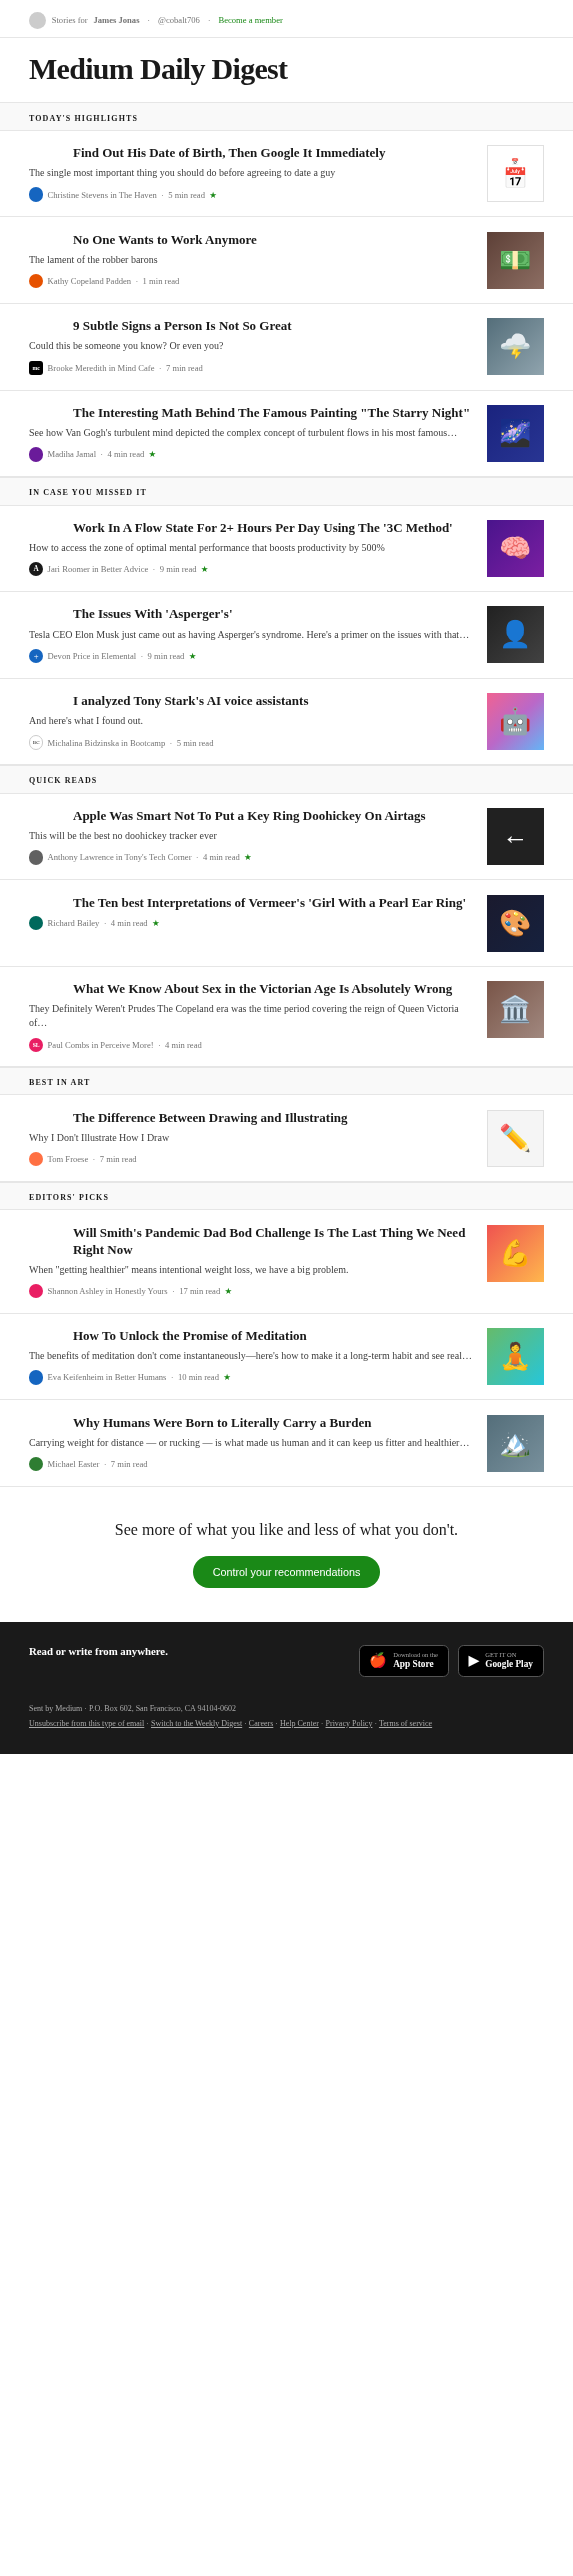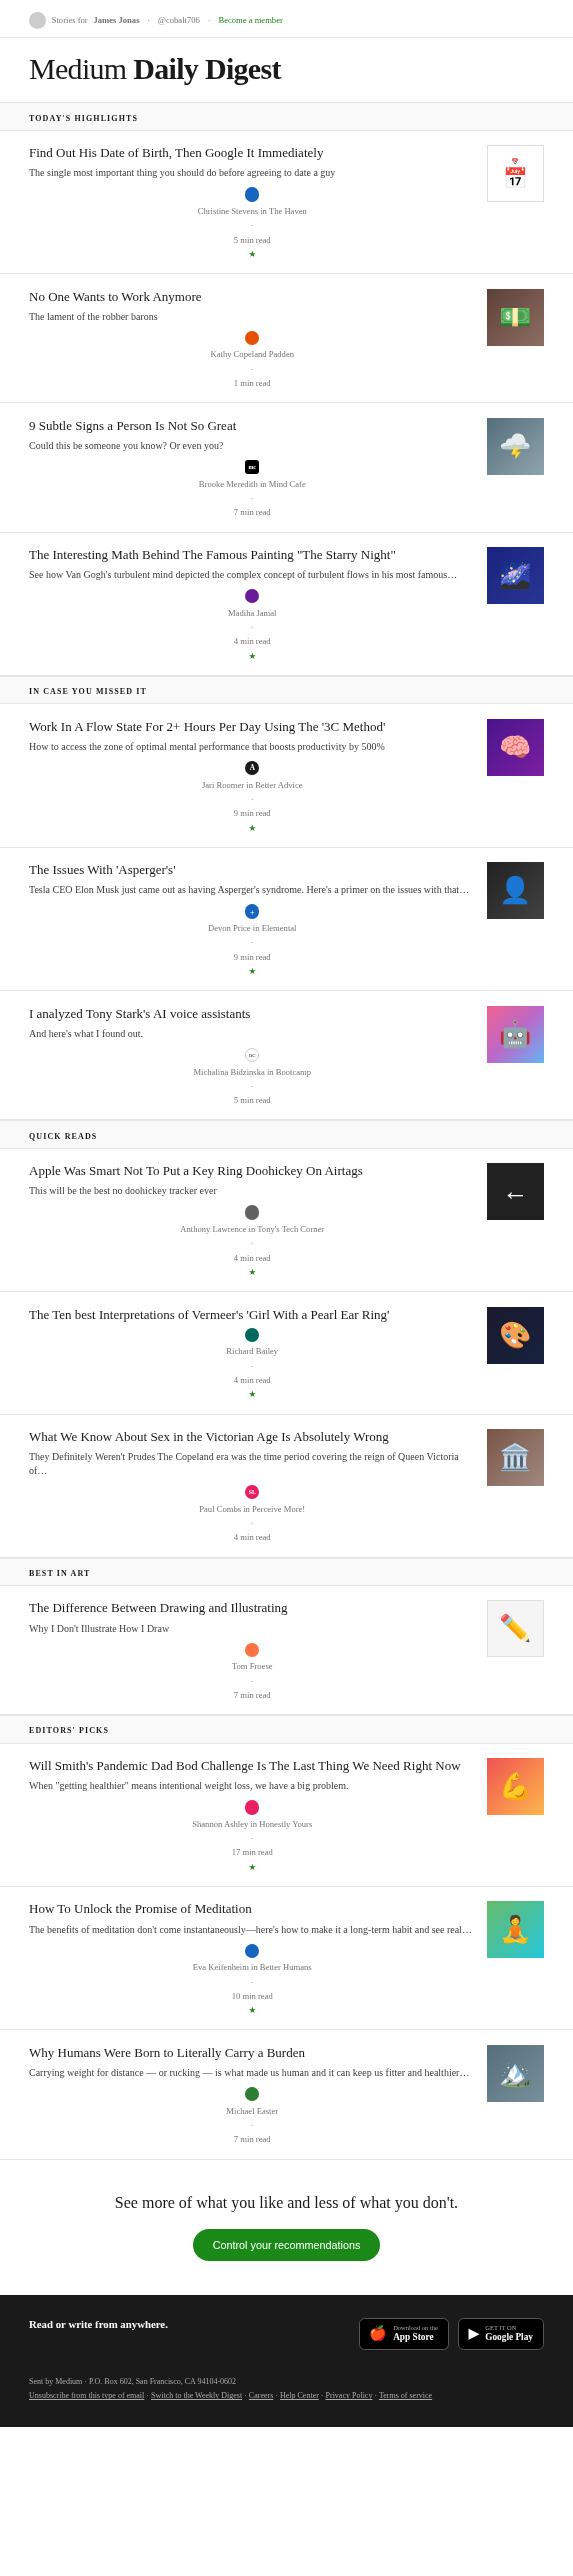--- a/index.html
+++ b/index.html
@@ -35,21 +35,21 @@
     
     .digest-title {
       padding: 14.3px 29px 17px;
     }
     .digest-title h1 {
       font-size: 30px;
       font-weight: 700;
       letter-spacing: -0.7px;
       line-height: 1.1;
     }
-    .digest-title h1 .medium-word { font-weight: 400; }
+    .digest-title h1 .medium-word { font-weight: 700; }
 
     
     .section-header {
       padding: 7.2px 29px;
       background: #f9f9f9;
       border-top: 0.7px solid #e6e6e6;
       border-bottom: 0.7px solid #e6e6e6;
     }
     .section-header span {
       font-size: 8px;
@@ -64,38 +64,38 @@
       display: flex;
       align-items: flex-start;
       justify-content: space-between;
       padding: 14.3px 29px;
       border-bottom: 0.7px solid #e6e6e6;
       gap: 11.5px;
     }
     .article-content { flex: 1; min-width: 0; }
     .article-title {
       font-size: 13px;
-      font-weight: 400;
+      font-weight: 700;
       line-height: 1.3;
       margin-bottom: 4.3px;
       color: #1a1a1a;
+      margin-left: 44px;
     }
     .article-subtitle {
       font-size: 10px;
       color: #3d3d3d;
       line-height: 1.4;
       margin-bottom: 7.2px;
     }
     .article-meta {
       display: flex;
       align-items: center;
       gap: 4.3px;
       font-size: 8.6px;
       color: #757575;
-      flex-direction: column;
     }
     .author-avatar {
       width: 14.3px; height: 14.3px;
       border-radius: 50%;
       background: #ccc;
       flex-shrink: 0;
     }
     .author-avatar.blue { background: #1565c0; }
     .author-avatar.orange { background: #e65100; }
     .author-avatar.green { background: #2e7d32; }

